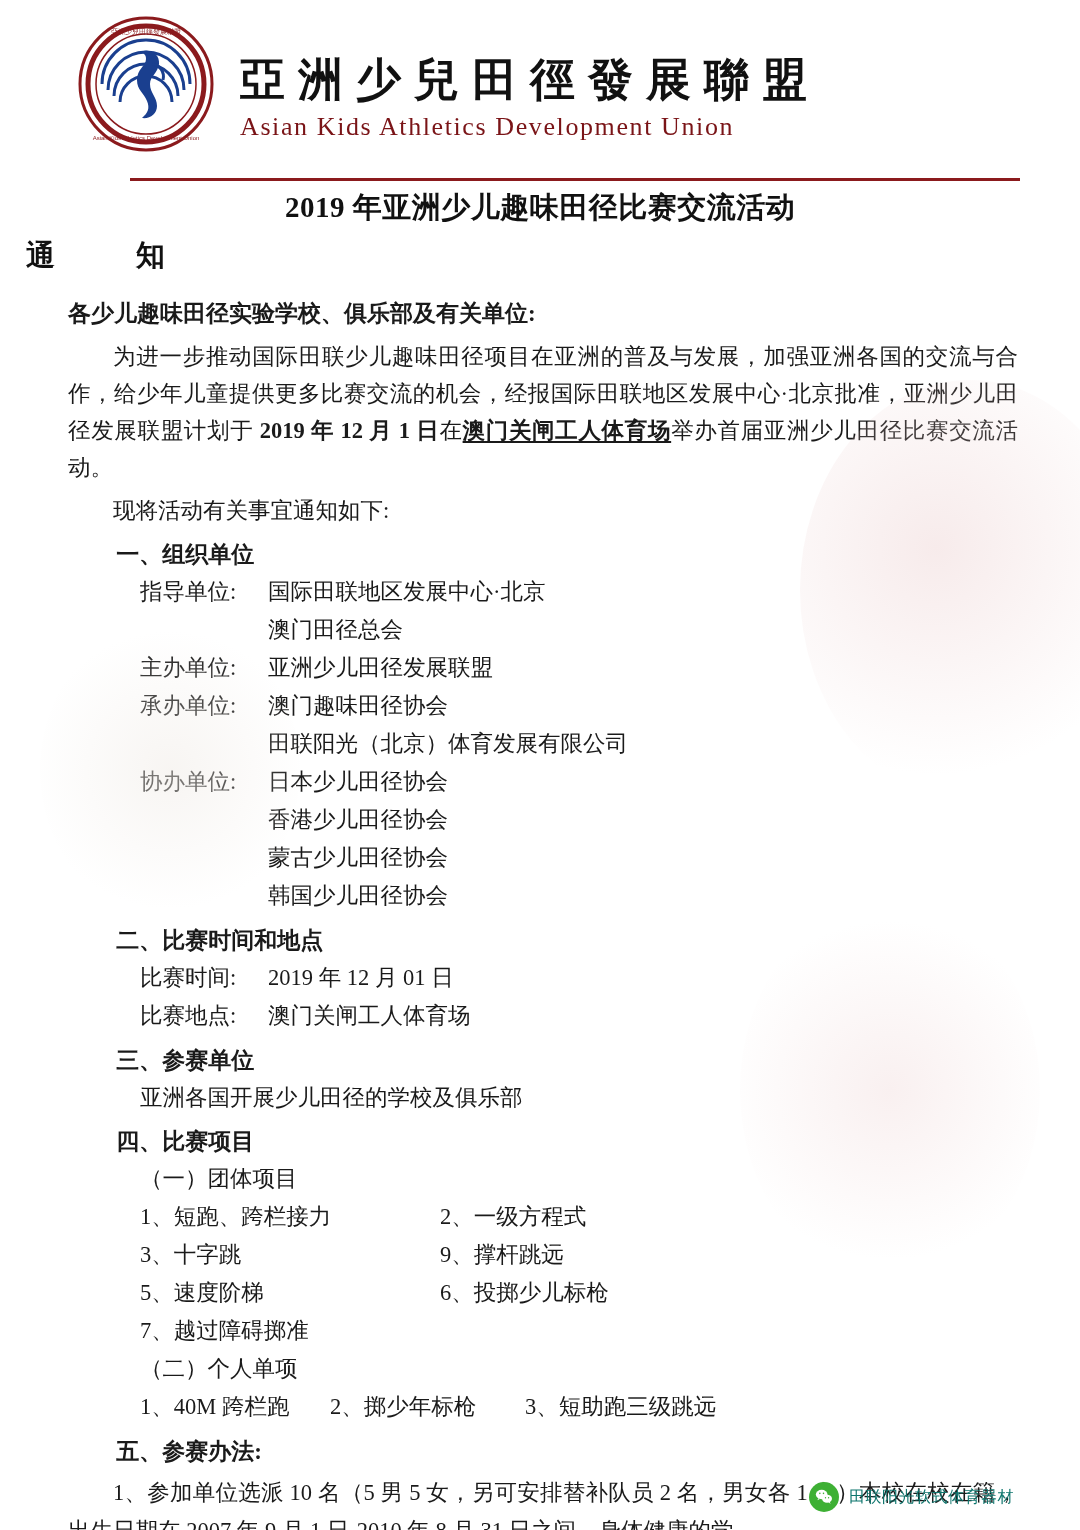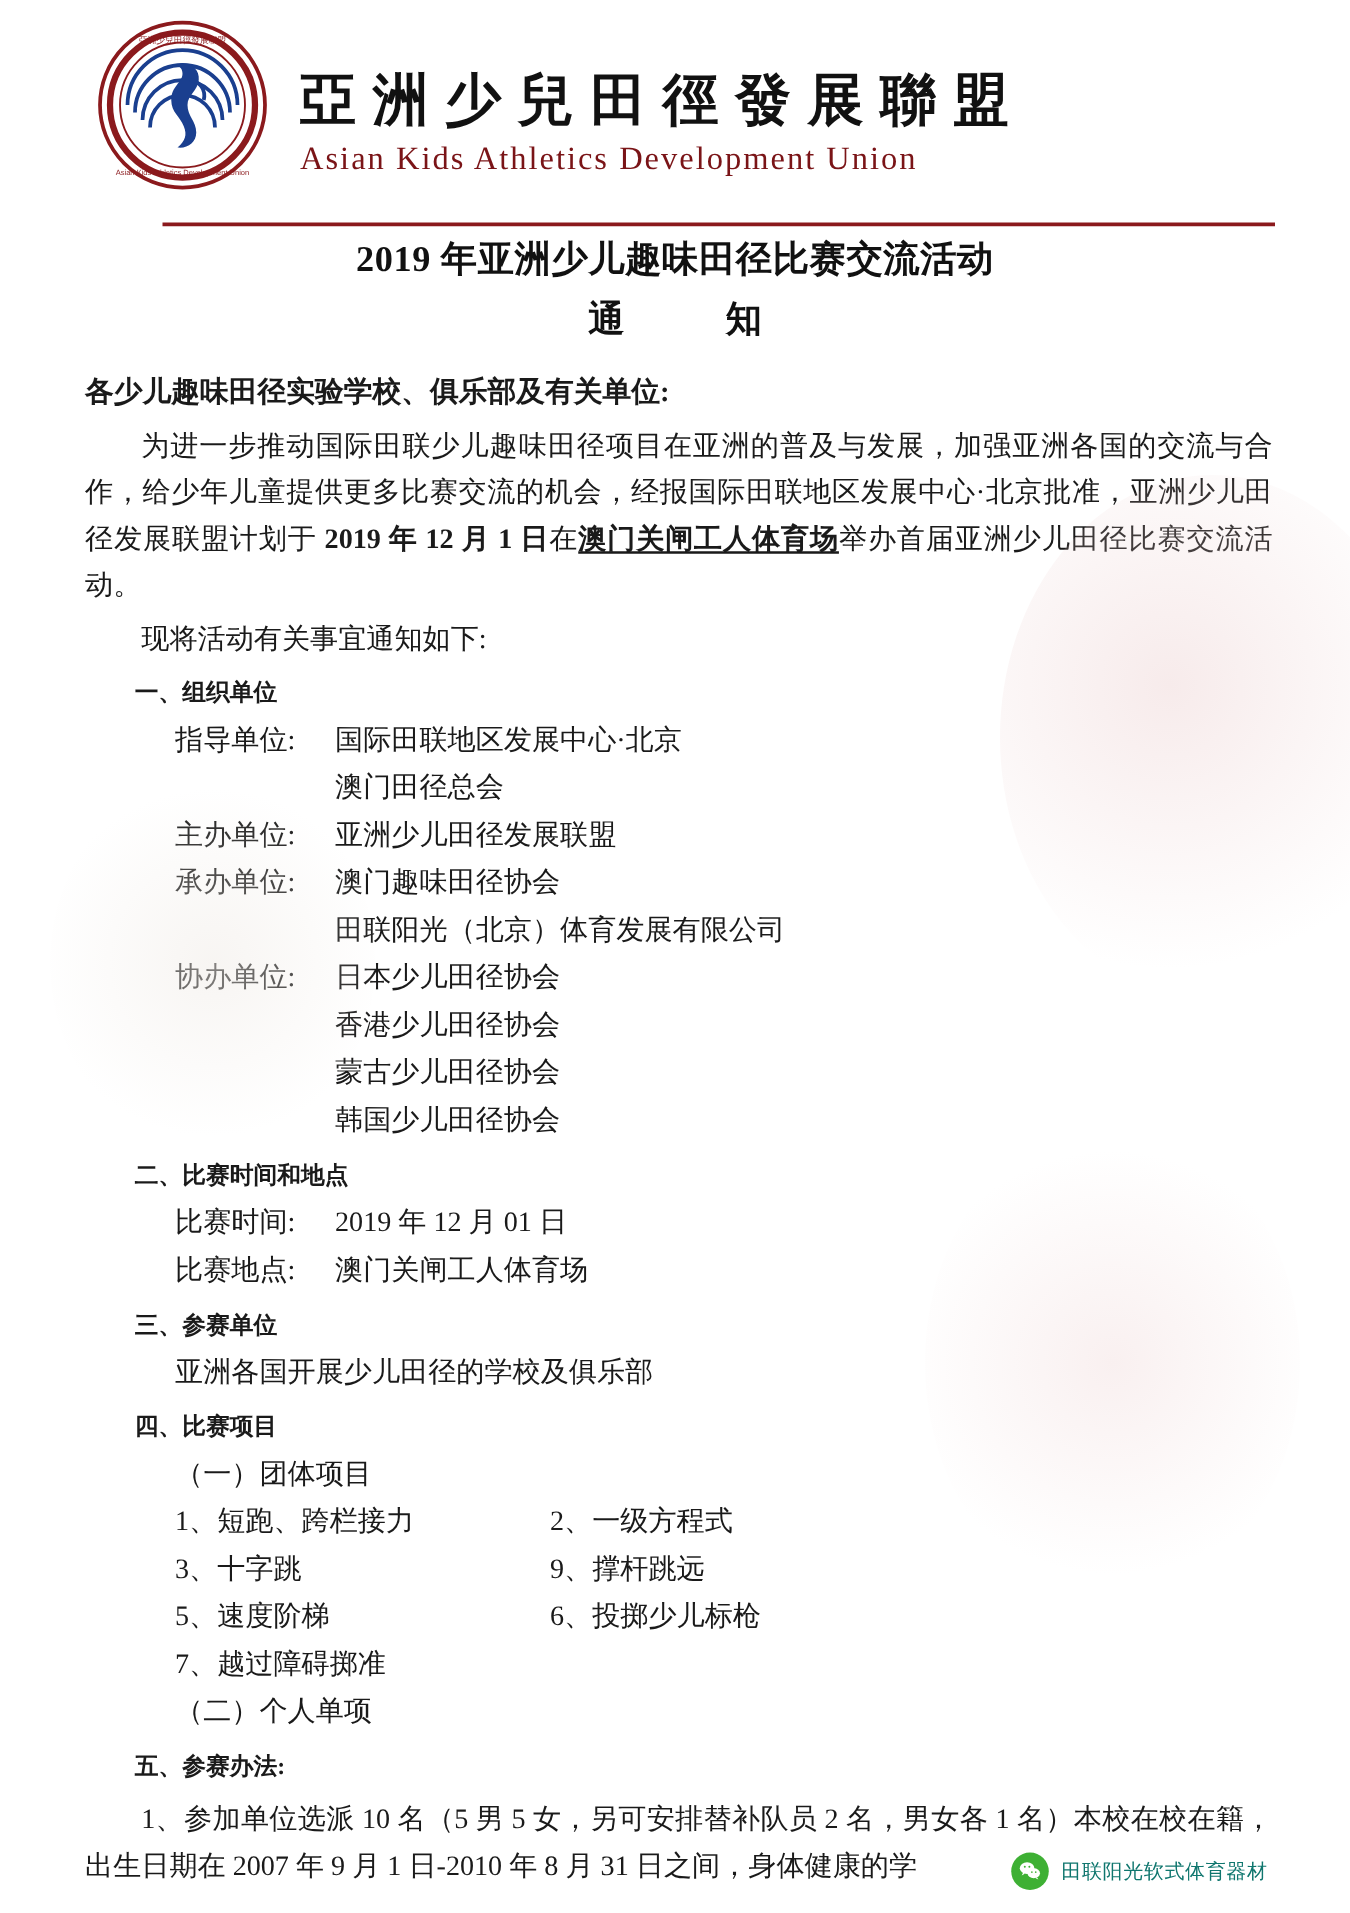--- a/index.html
+++ b/index.html
@@ -95,21 +95,20 @@
   .doc-title {
     margin-top: 28px;
     text-align: center;
     font-size: 29px;
     font-weight: 700;
     letter-spacing: 0.5px;
     color: #111;
   }
   .doc-subtitle {
     margin-top: 8px;
-    text-align: center;
     font-size: 29px;
     font-weight: 700;
     letter-spacing: 26px;
     text-indent: 26px;
     color: #111;
   }
 
   
   .body-wrap {
     padding: 0 62px 0 68px;
@@ -126,21 +125,21 @@
     text-indent: 2em;
     text-align: justify;
     line-height: 37px;
   }
   .b { font-weight: 700; }
   .b-underline { font-weight: 700; text-decoration: underline; text-underline-offset: 3px; }
 
   .sect {
     margin-top: 8px;
     font-weight: 700;
-    font-size: 19px;
+    font-size: 23px;
     padding-left: 2.1em;
   }
   .sub-line {
     padding-left: 3.2em;
     line-height: 37px;
   }
   .group-head {
     padding-left: 3.2em;
     line-height: 38px;
   }
@@ -302,20 +301,25 @@
     </div>
     <div class="two-col">
       <span class="c1">5、速度阶梯</span>
       <span class="c2">6、投掷少儿标枪</span>
     </div>
     <div class="two-col">
       <span class="c1">7、越过障碍掷准</span>
     </div>
 
     <div class="group-head">（二）个人单项</div>
+    <div class="three-col">
+      <span class="c1">1、40M 跨栏跑</span>
+      <span class="c2">2、掷少年标枪</span>
+      <span class="c3">3、短助跑三级跳远</span>
+    </div>
 
     <div class="sect">五、参赛办法:</div>
     <div class="final-para">1、参加单位选派 10 名（5 男 5 女，另可安排替补队员 2 名，男女各 1 名）本校在校在籍，出生日期在 2007 年 9 月 1 日-2010 年 8 月 31 日之间，身体健康的学</div>
   </div>
 
   <div class="footer">
     <span class="wechat-badge">
       <svg viewBox="0 0 24 24" width="20" height="20" aria-hidden="true">
         <ellipse cx="9.2" cy="9" rx="7" ry="5.6" fill="#ffffff"></ellipse>
         <path d="M5.5 13.2 L4 16 L7 14.4 Z" fill="#ffffff"></path>

